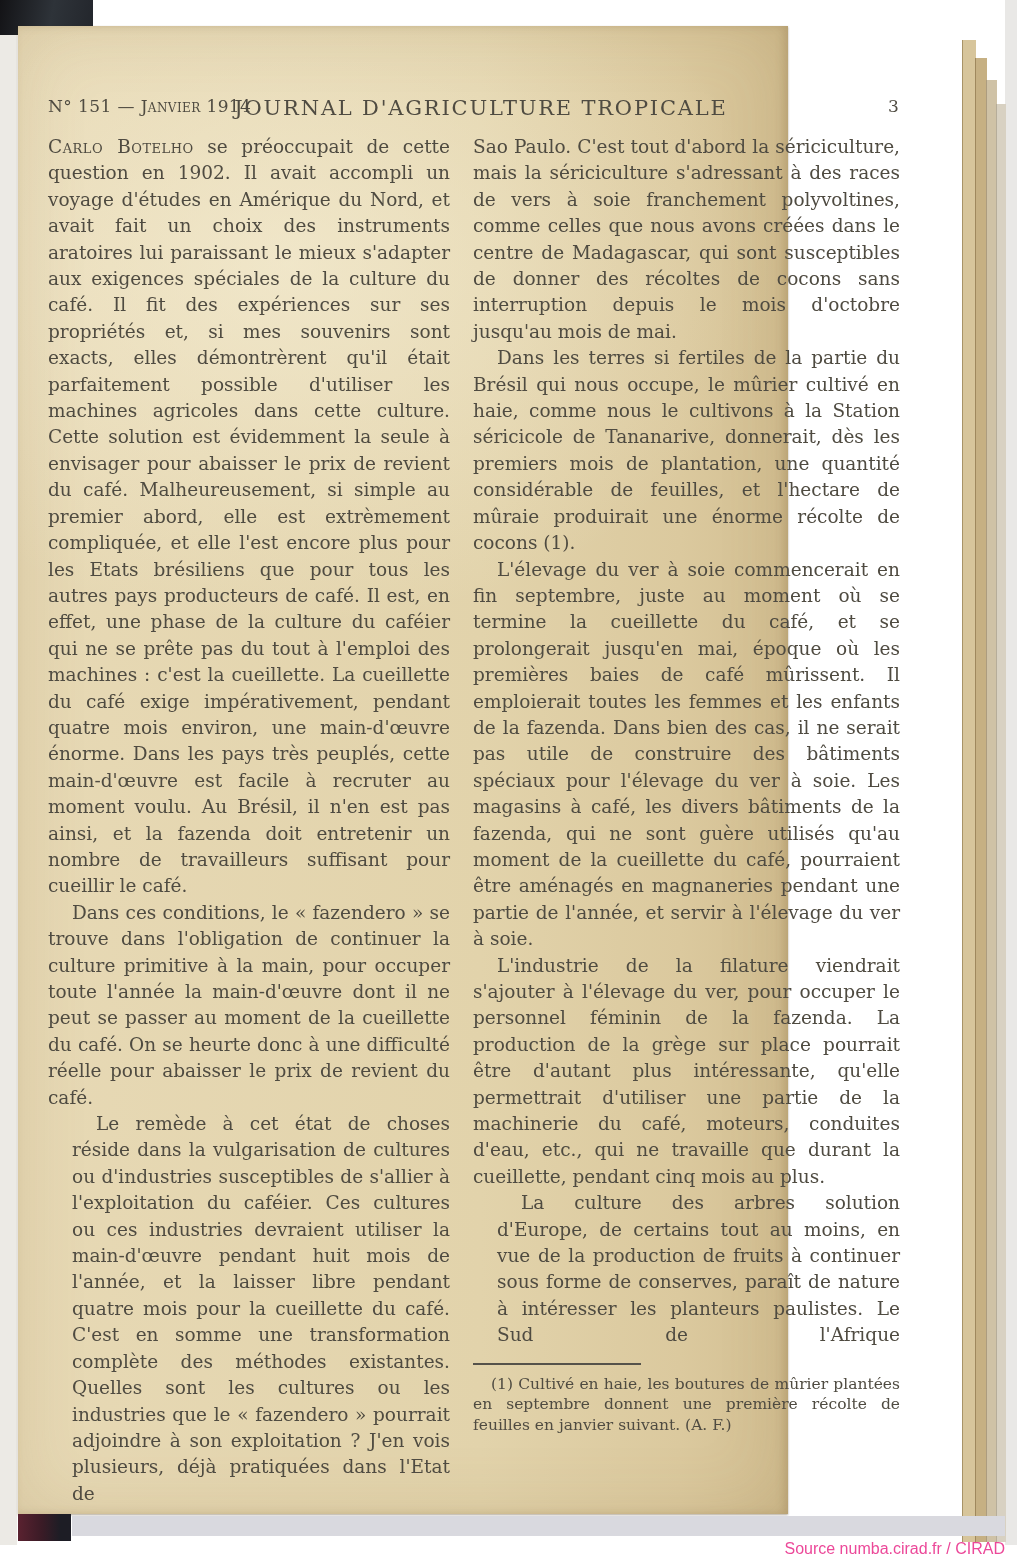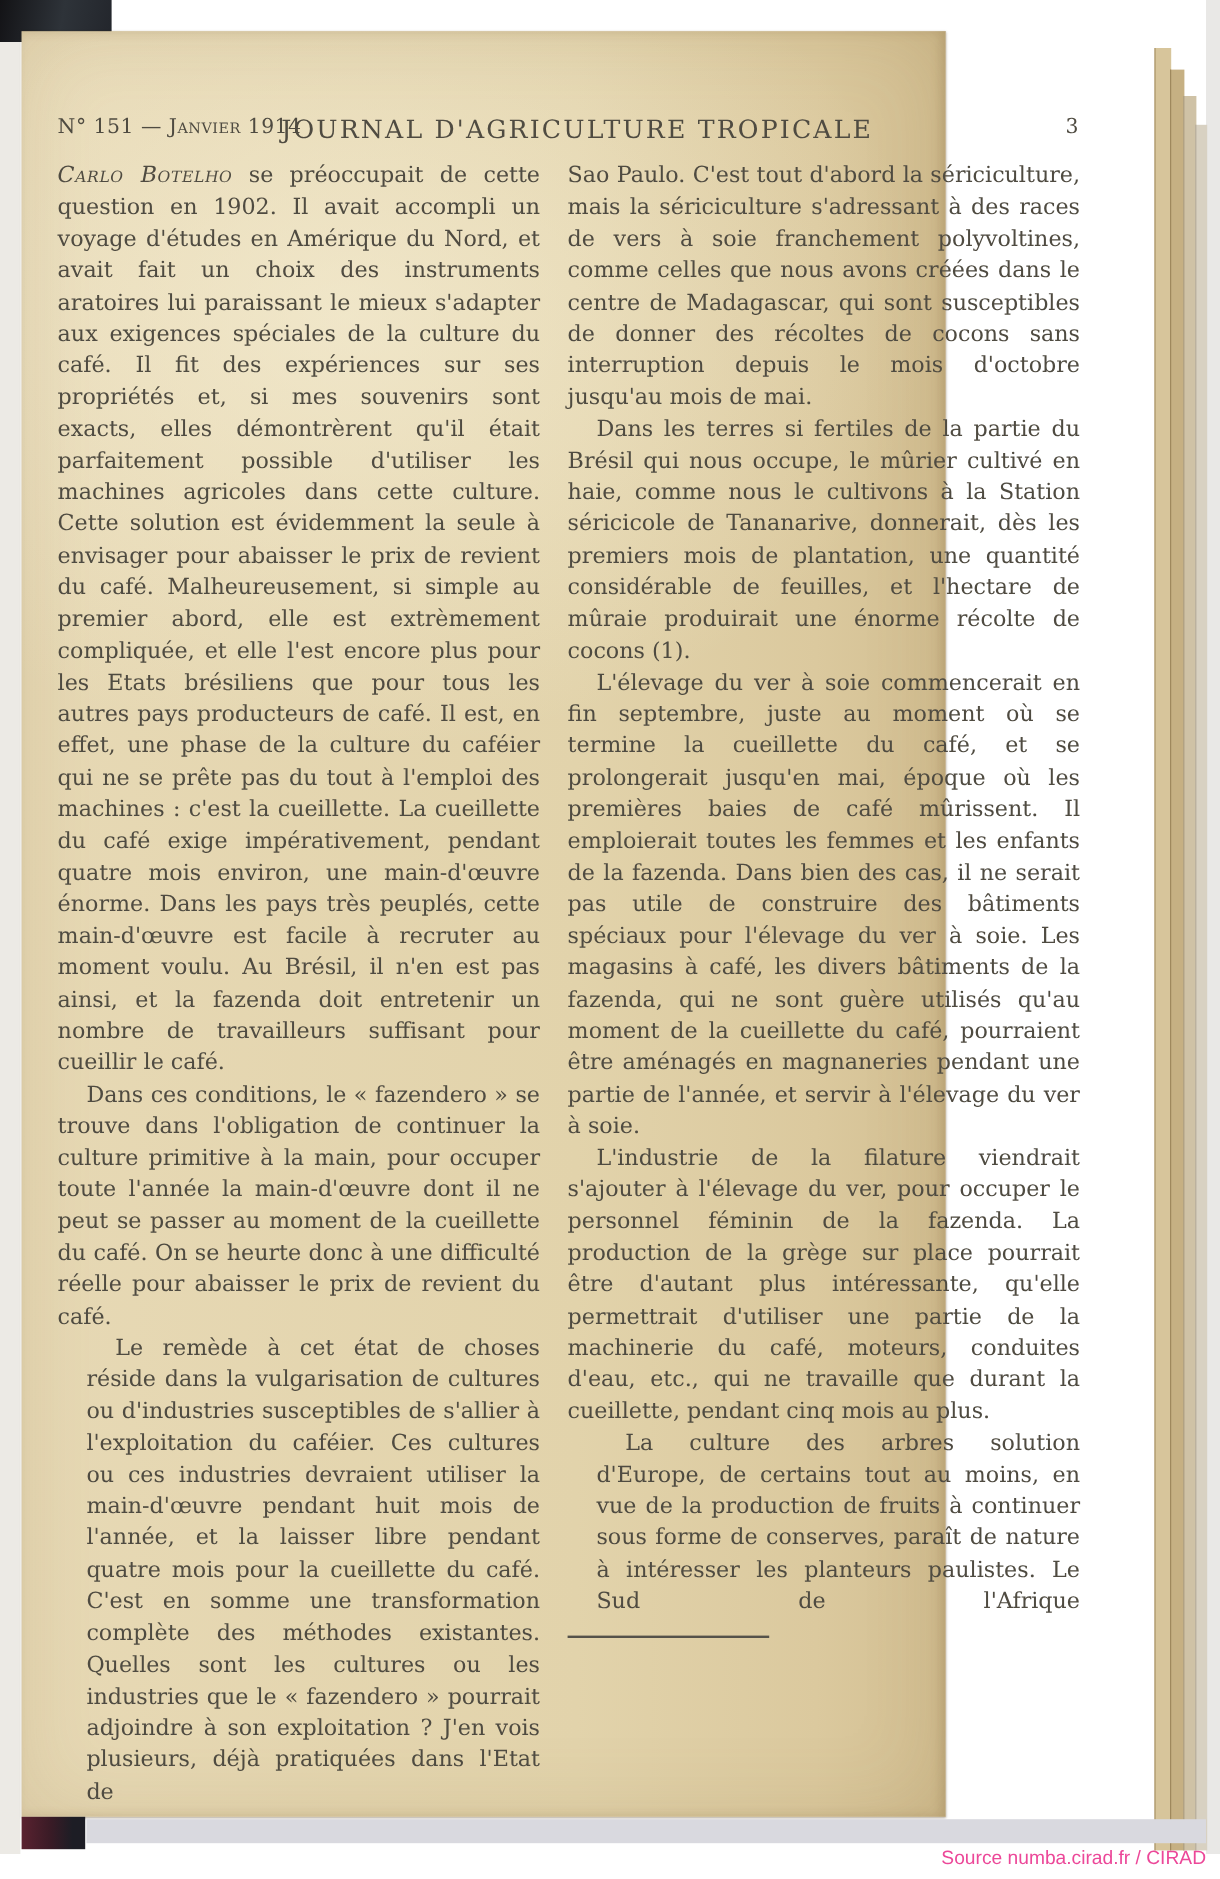--- a/index.html
+++ b/index.html
@@ -42,21 +42,21 @@
 
   
   .columns { position:absolute; left:30px; top:108px; width:852px; display:flex; gap:23px; }
   .col { text-align:justify; font-size:18.5px; line-height:26.4px; hyphens:auto; }
   .col-left  { width:402px; }
   .col-right { width:427px; }
   p.para { margin:0; }
   p.indent { text-indent:24px; }
   p.cont { text-align-last:justify;margin-left:24px; }
   .it { }
-  .sc { font-variant:small-caps; letter-spacing:.5px;font-style:italic; }
+  .sc { font-variant:small-caps; letter-spacing:.5px; }
 
   
   .footnote-block { margin-top:14px; }
   .footnote-rule { width:168px; border-top:2px solid #55524a; margin:0 0 9px 0; }
   .footnote-text { margin:0; font-size:15.5px; line-height:20.5px; text-indent:18px; text-align:justify; }
 
   
   .attribution { position:absolute; right:12px; top:1540px; height:26px;
     font-family:"Liberation Sans", sans-serif; font-size:16px; color:#ec4899; }
 </style>
@@ -88,20 +88,21 @@
       <div class="col col-right">
         <div>
             <p class="para"><span>Sao Paulo. C'est tout d'abord la </span><span class="it">sériciculture, mais la sériciculture s'adressant à des races de vers à soie franchement polyvoltines, comme celles que nous avons créées dans le centre de Madagascar</span><span>, qui sont susceptibles de donner des récoltes de cocons sans interruption depuis le mois d'octobre jusqu'au mois de mai.</span></p>
             <p class="para indent"><span>Dans les terres si fertiles de la partie du Brésil qui nous occupe, le mûrier cultivé en haie, comme nous le cultivons à la Station séricicole de Tananarive, donnerait, dès les premiers mois de plantation, une quantité considérable de feuilles, et l'hectare de mûraie produirait une énorme récolte de cocons (1).</span></p>
             <p class="para indent"><span>L'élevage du ver à soie commencerait en fin septembre, juste au moment où se termine la cueillette du café, et se prolongerait jusqu'en mai, époque où les premières baies de café mûrissent. Il emploierait toutes les femmes et les enfants de la fazenda. Dans bien des cas, il ne serait pas utile de construire des bâtiments spéciaux pour l'élevage du ver à soie. Les magasins à café, les divers bâtiments de la fazenda, qui ne sont guère utilisés qu'au moment de la cueillette du café, pourraient être aménagés en magnaneries pendant une partie de l'année, et servir à l'élevage du ver à soie.</span></p>
             <p class="para indent"><span>L'industrie de la filature viendrait s'ajouter à l'élevage du ver, pour occuper le personnel féminin de la fazenda. La production de la grège sur place pourrait être d'autant plus intéressante, qu'elle permettrait d'utiliser une partie de la machinerie du café, moteurs, conduites d'eau, etc., qui ne travaille que durant la cueillette, pendant cinq mois au plus.</span></p>
             <p class="para indent cont"><span>La culture des </span><span class="it">arbres solution</span><span> d'Europe, de certains tout au moins, en vue de la production de fruits à </span><span class="it">continuer</span><span> sous forme de conserves, paraît de nature à intéresser les planteurs paulistes. Le Sud de l'Afrique</span></p>
           </div>
         <div class="footnote-block">
           <div class="footnote-rule"></div>
+          <p class="footnote-text">(1) Cultivé en haie, les boutures de mûrier plantées en septembre donnent une première récolte de feuilles en janvier suivant. (A. F.)</p>
         </div>
       </div>
     </div>
   </div>
 
   <div class="binding-bottom"></div>
   <div class="bottom-strip"></div>
   <div class="attribution">Source numba.cirad.fr / CIRAD</div>
 </div>
 

